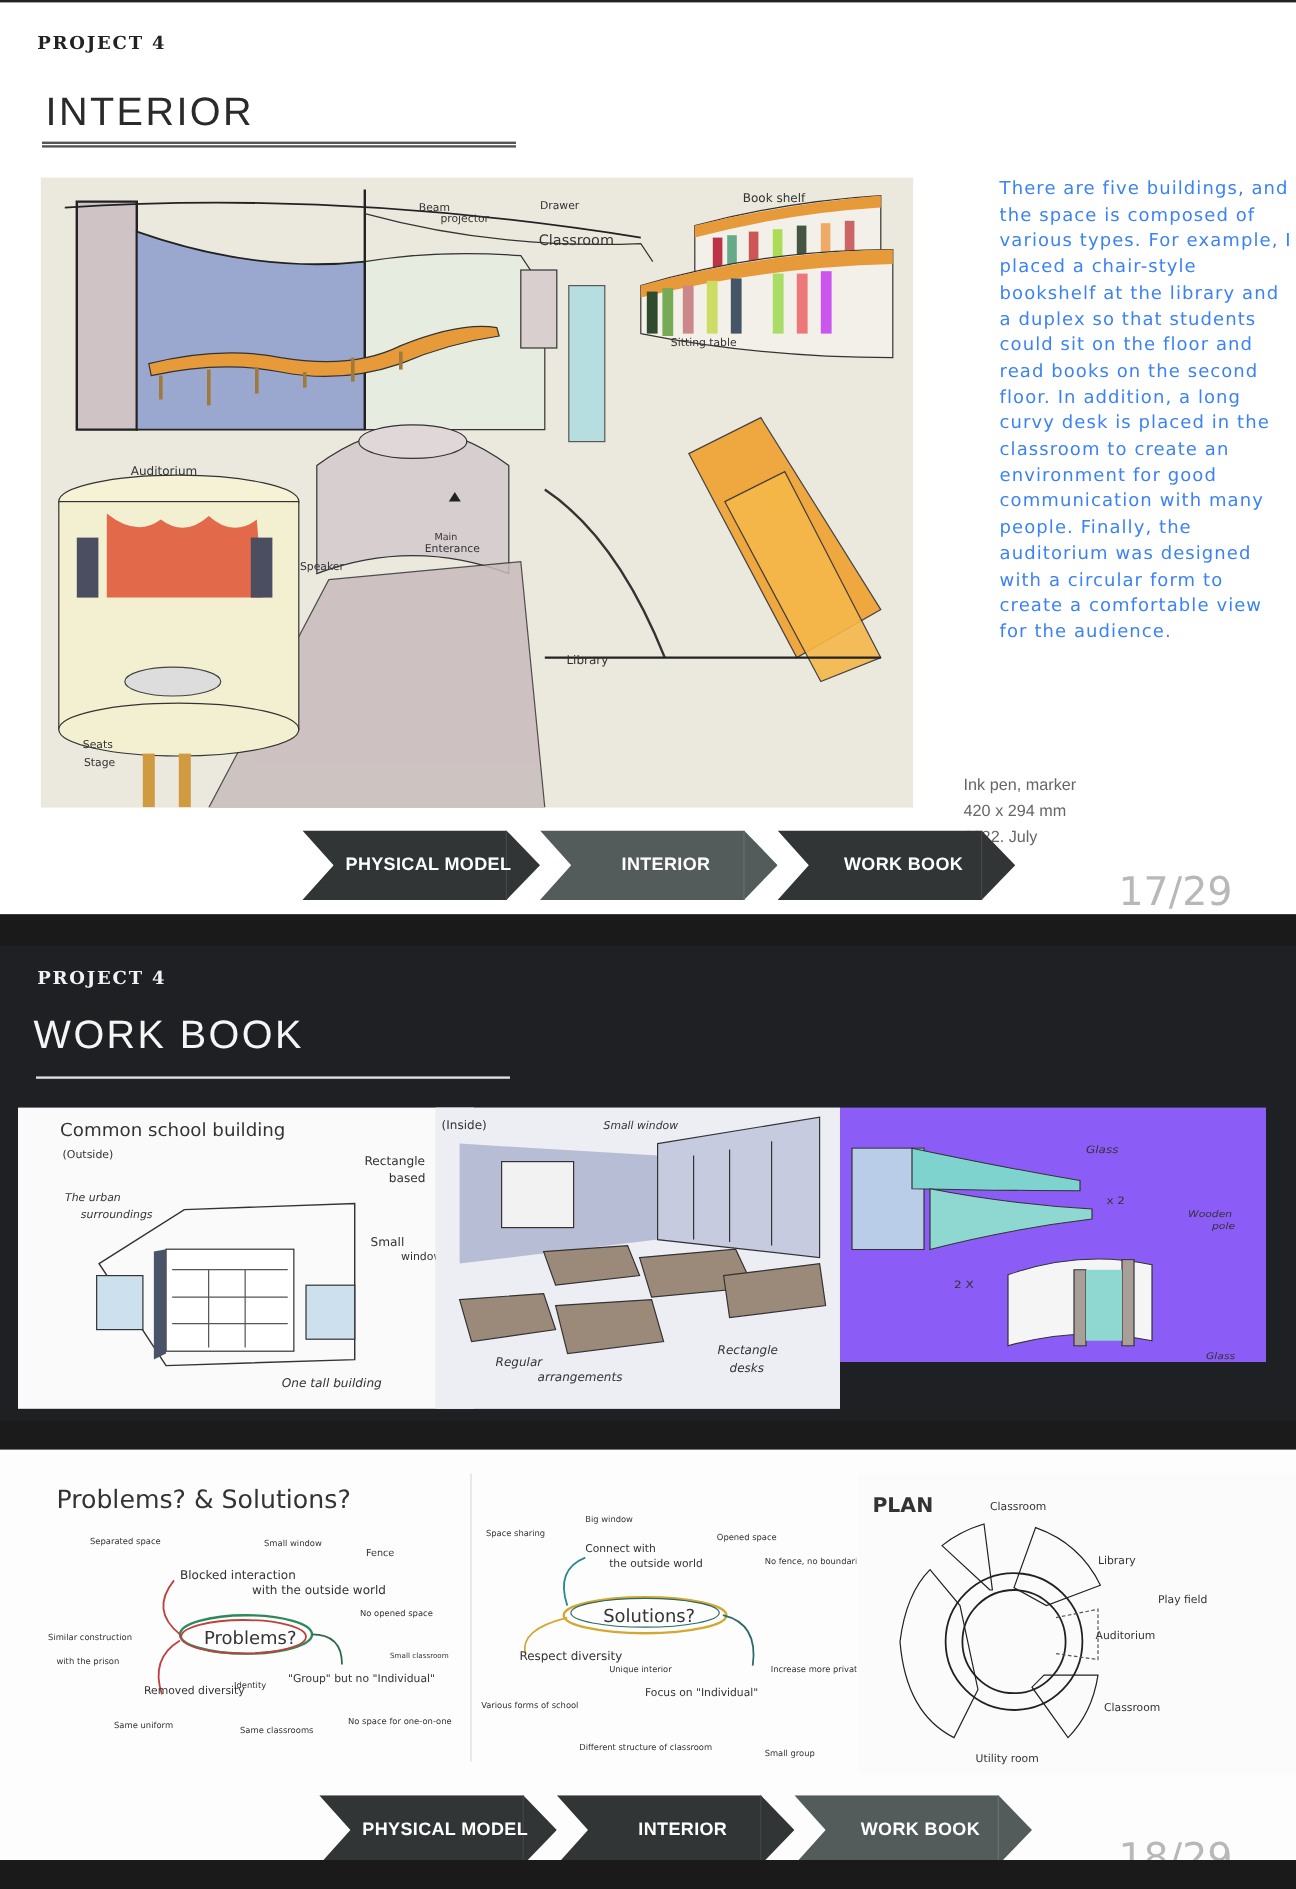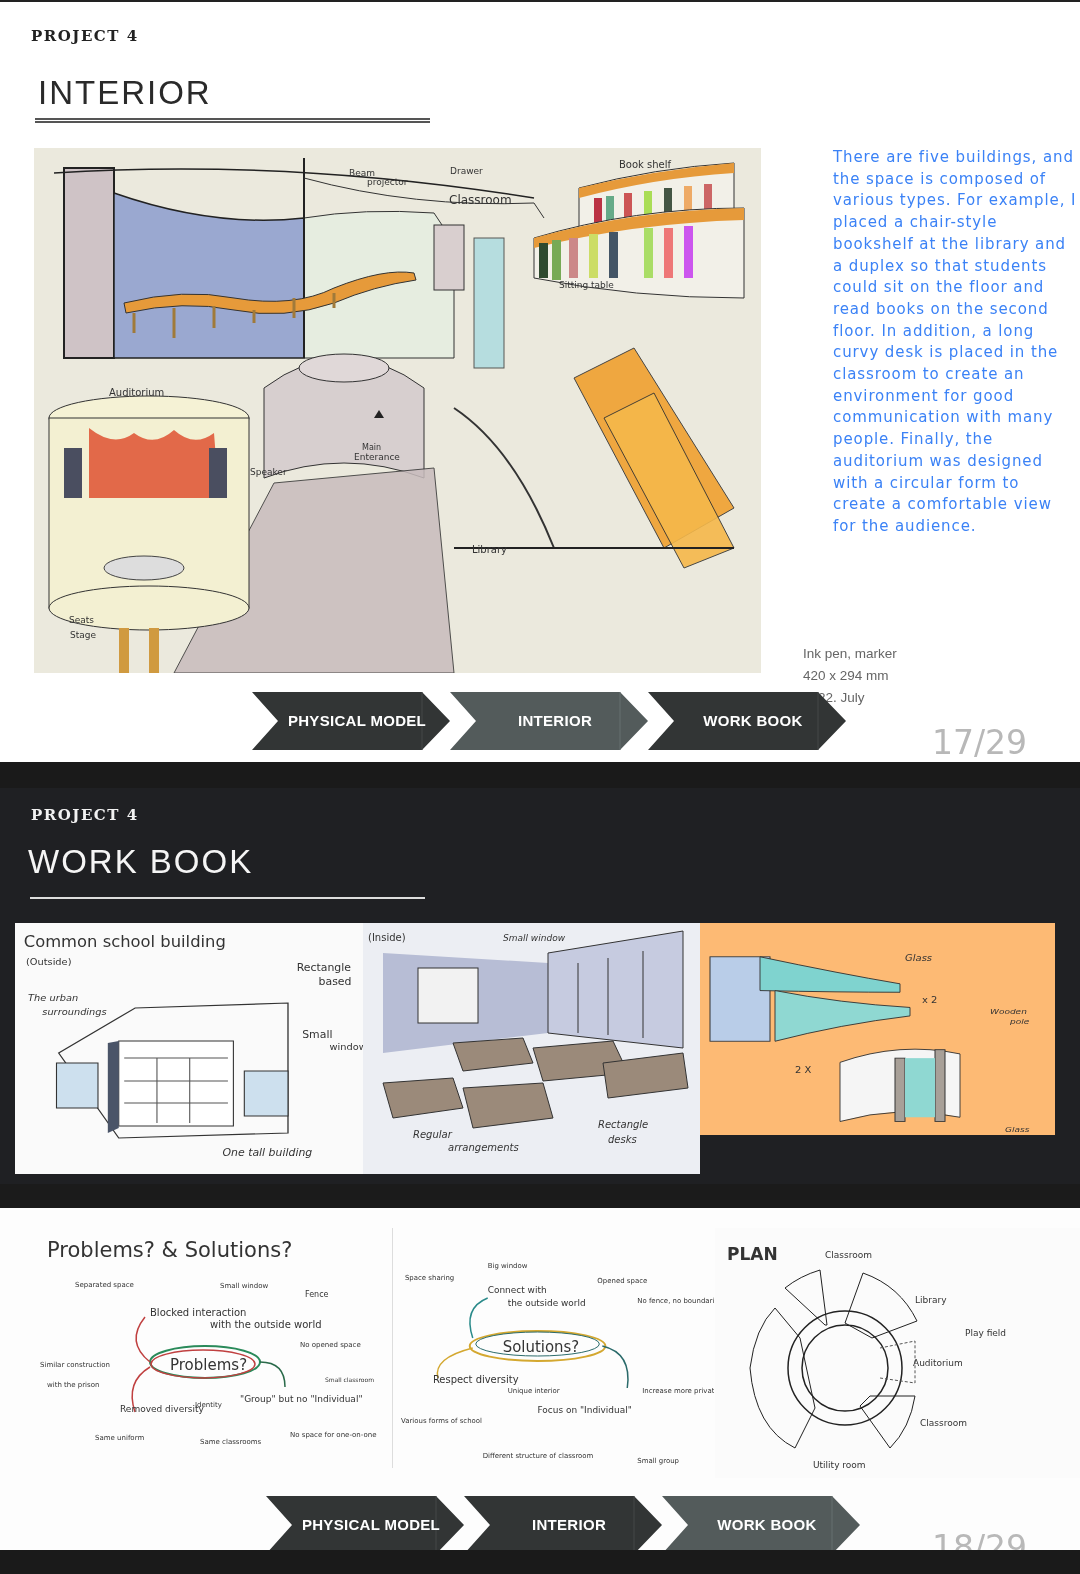--- a/index.html
+++ b/index.html
@@ -157,21 +157,21 @@
   <div class="pagenum" style="left:932px; top:721px;">17/29</div>
 </div>
 
 <div class="band" style="top:762px; height:26px;"></div>
 
 <div class="page2">
   <div class="proj" style="left:31px; top:18px; color:#f2f2f2;">PROJECT 4</div>
   <div class="title" style="left:28px; top:55px; color:#f5f5f5;">WORK BOOK</div>
   <div class="rule-single" style="left:30px; top:109px; width:395px;"></div>
 
-  <div class="sketch" style="left:15px; top:135px; width:380px; height:251px; background:#fafafa;">
+  <div class="sketch" style="left:15px; top:135px; width:380px; height:251px; background:#fafafa;padding-left:27px;">
     <svg viewBox="0 0 348 251" preserveAspectRatio="none">
       <text class="hand" x="8" y="24" font-size="15" fill="#111">Common school building</text>
       <text class="hand" x="10" y="42" font-size="9">(Outside)</text>
       <text class="hand" x="258" y="48" font-size="10">Rectangle</text>
       <text class="hand" x="278" y="62" font-size="10">based</text>
       <text class="hand" x="12" y="78" font-size="9" font-style="italic">The urban</text>
       <text class="hand" x="25" y="92" font-size="9" font-style="italic">surroundings</text>
       <text class="hand" x="263" y="115" font-size="10">Small</text>
       <text class="hand" x="288" y="127" font-size="9">windows</text>
       <text class="hand" x="190" y="233" font-size="10" font-style="italic">One tall building</text>
@@ -210,21 +210,21 @@
       </g>
       <text class="hand" x="5" y="18" font-size="10">(Inside)</text>
       <text class="hand" x="140" y="18" font-size="9" font-style="italic">Small window</text>
       <text class="hand" x="50" y="215" font-size="10" font-style="italic">Regular</text>
       <text class="hand" x="85" y="228" font-size="10" font-style="italic">arrangements</text>
       <text class="hand" x="235" y="205" font-size="10" font-style="italic">Rectangle</text>
       <text class="hand" x="245" y="220" font-size="10" font-style="italic">desks</text>
     </svg>
   </div>
 
-  <div class="sketch" style="left:700px; top:135px; width:355px; height:212px; background:#fdba74;">
+  <div class="sketch" style="left:700px; top:135px; width:355px; height:212px; background:#8b5cf6;">
     <svg viewBox="0 0 355 251" preserveAspectRatio="none">
       <rect x="10" y="40" width="60" height="100" fill="#b9cde8" stroke="#333"></rect>
       <path d="M60 40 Q 140 60 200 72 L200 82 Q 140 82 60 80 Z" fill="#7fd3cf" stroke="#333"></path>
       <path d="M75 80 Q 140 95 210 100 L210 110 Q 140 120 75 140 Z" fill="#8fd8d2" stroke="#333"></path>
       <path d="M140 165 Q 200 140 260 155 L260 230 Q 200 215 140 235 Z" fill="#f5f5f5" stroke="#333"></path>
       <rect x="195" y="160" width="10" height="75" fill="#a8a098" stroke="#333"></rect>
       <rect x="235" y="150" width="10" height="85" fill="#a8a098" stroke="#333"></rect>
       <rect x="205" y="160" width="30" height="70" fill="#8fd8d2"></rect>
       <text class="hand" x="205" y="45" font-size="10" font-style="italic">Glass</text>
       <text class="hand" x="222" y="95" font-size="10">x 2</text>

